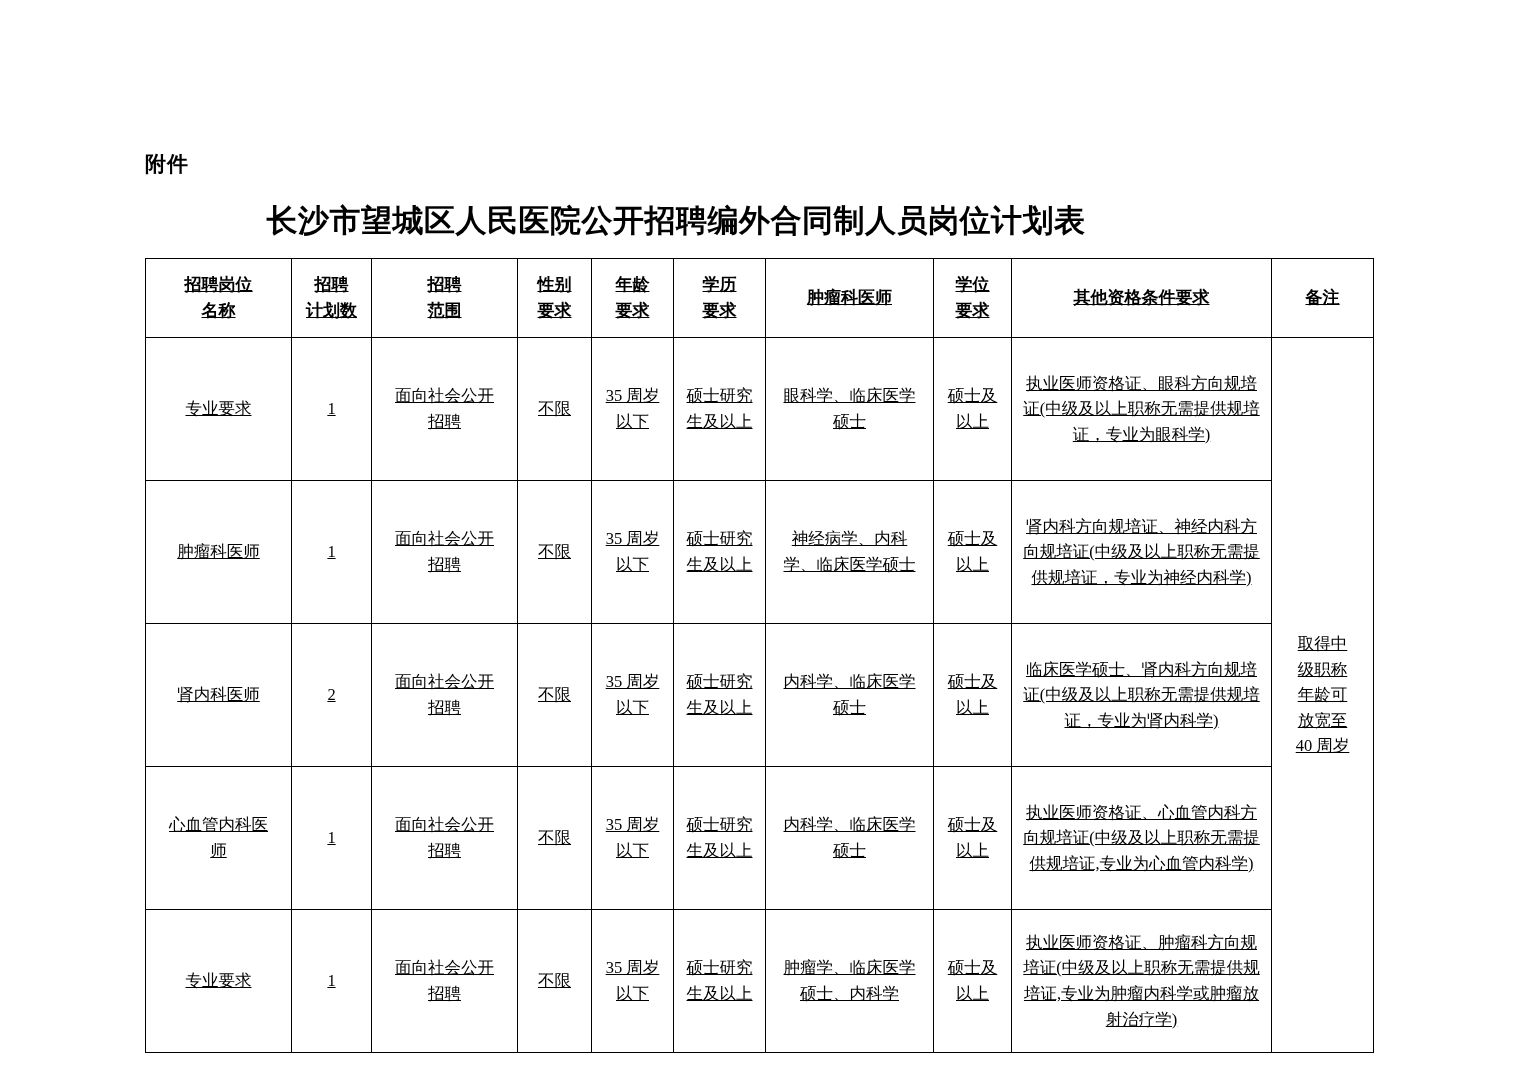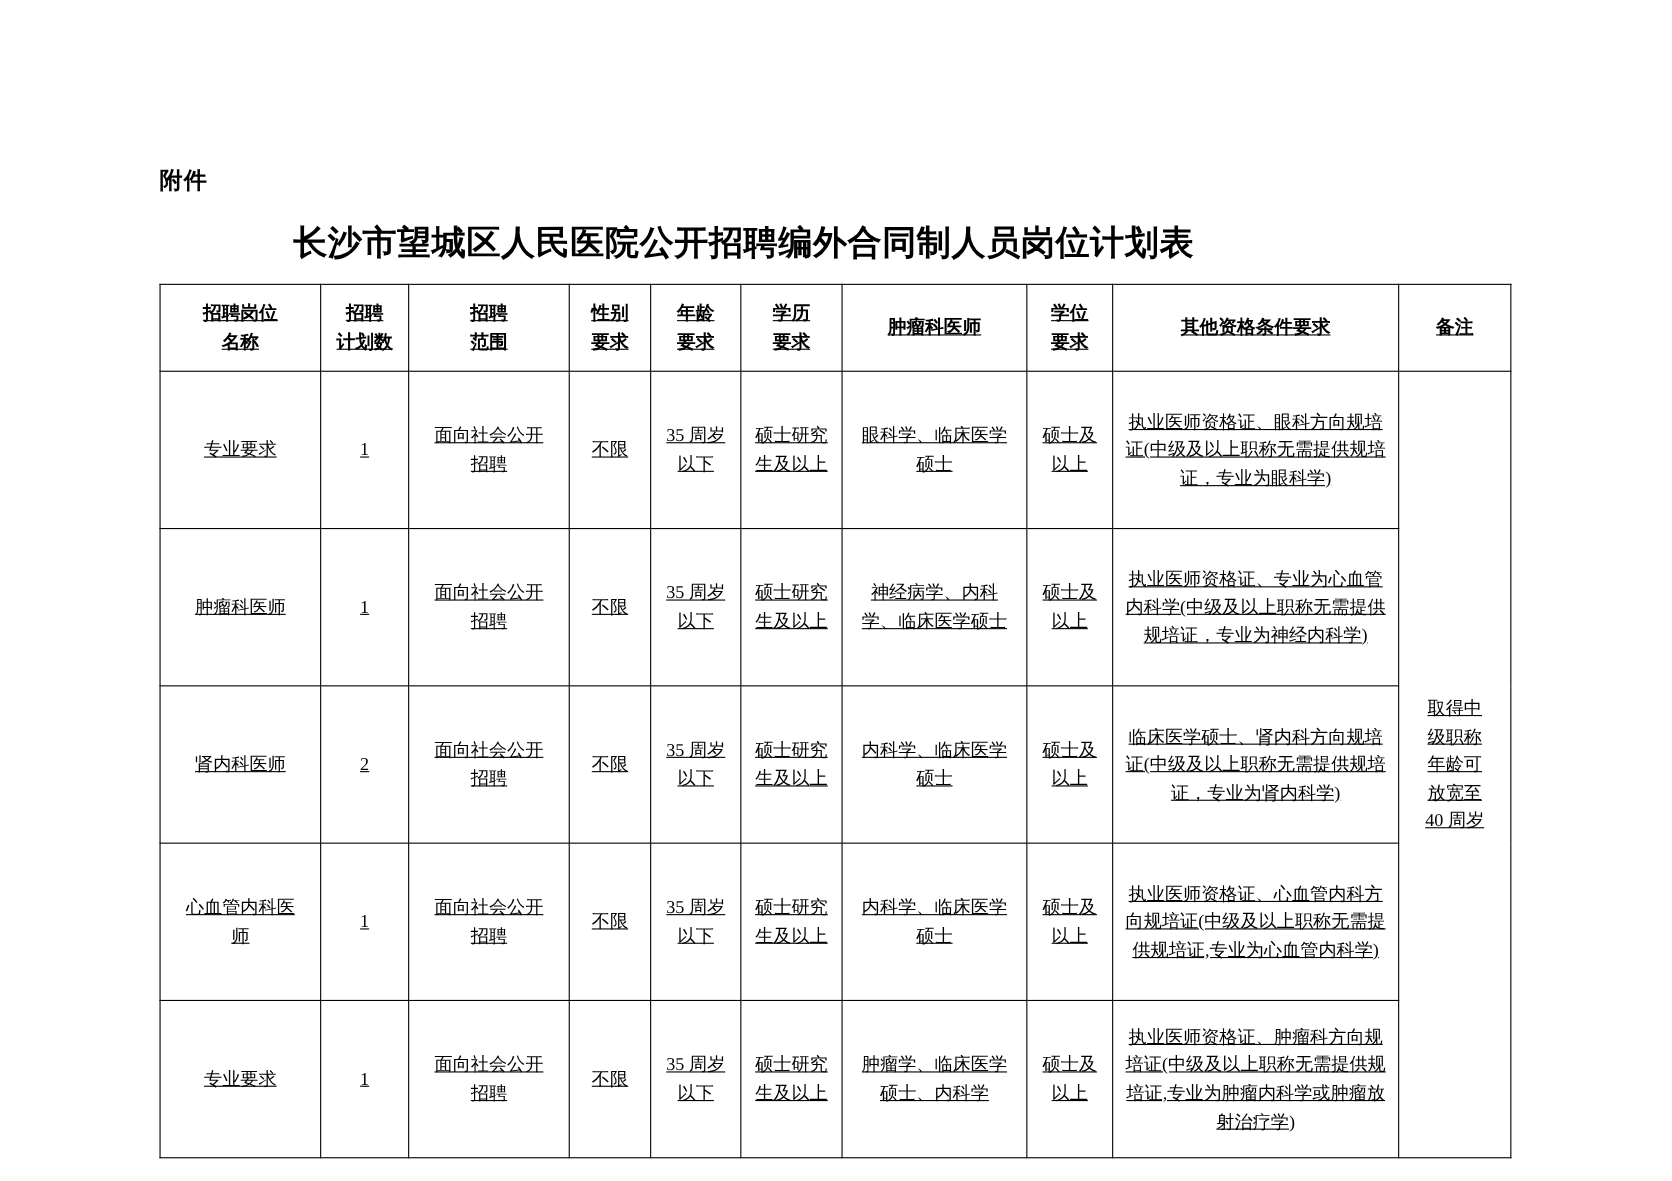--- a/index.html
+++ b/index.html
@@ -164,21 +164,21 @@
 招聘</td>
           <td class="nowrap-cell">不限</td>
           <td class="nowrap-cell">35 周岁
 以下</td>
           <td class="nowrap-cell">硕士研究
 生及以上</td>
           <td class="nowrap-cell">神经病学、内科
 学、临床医学硕士</td>
           <td class="nowrap-cell">硕士及
 以上</td>
-          <td class="other-req">执业医师资格证、专业为心血管内科学(中级及以上职称无需提供规培证，专业为神经内科学)</td>
+          <td class="other-req">肾内科方向规培证、神经内科方向规培证(中级及以上职称无需提供规培证，专业为神经内科学)</td>
         </tr>
         <tr>
           <td class="nowrap-cell">肾内科医师</td>
           <td class="nowrap-cell">2</td>
           <td class="nowrap-cell">面向社会公开
 招聘</td>
           <td class="nowrap-cell">不限</td>
           <td class="nowrap-cell">35 周岁
 以下</td>
           <td class="nowrap-cell">硕士研究

